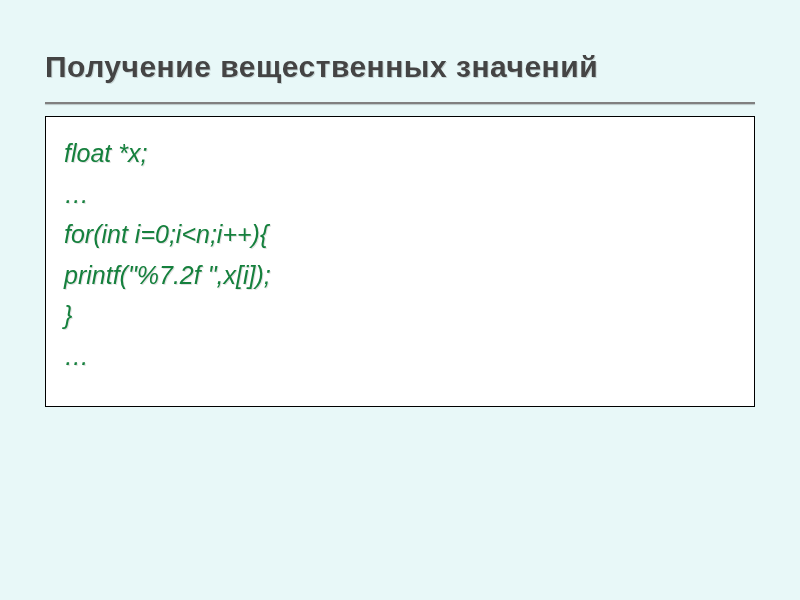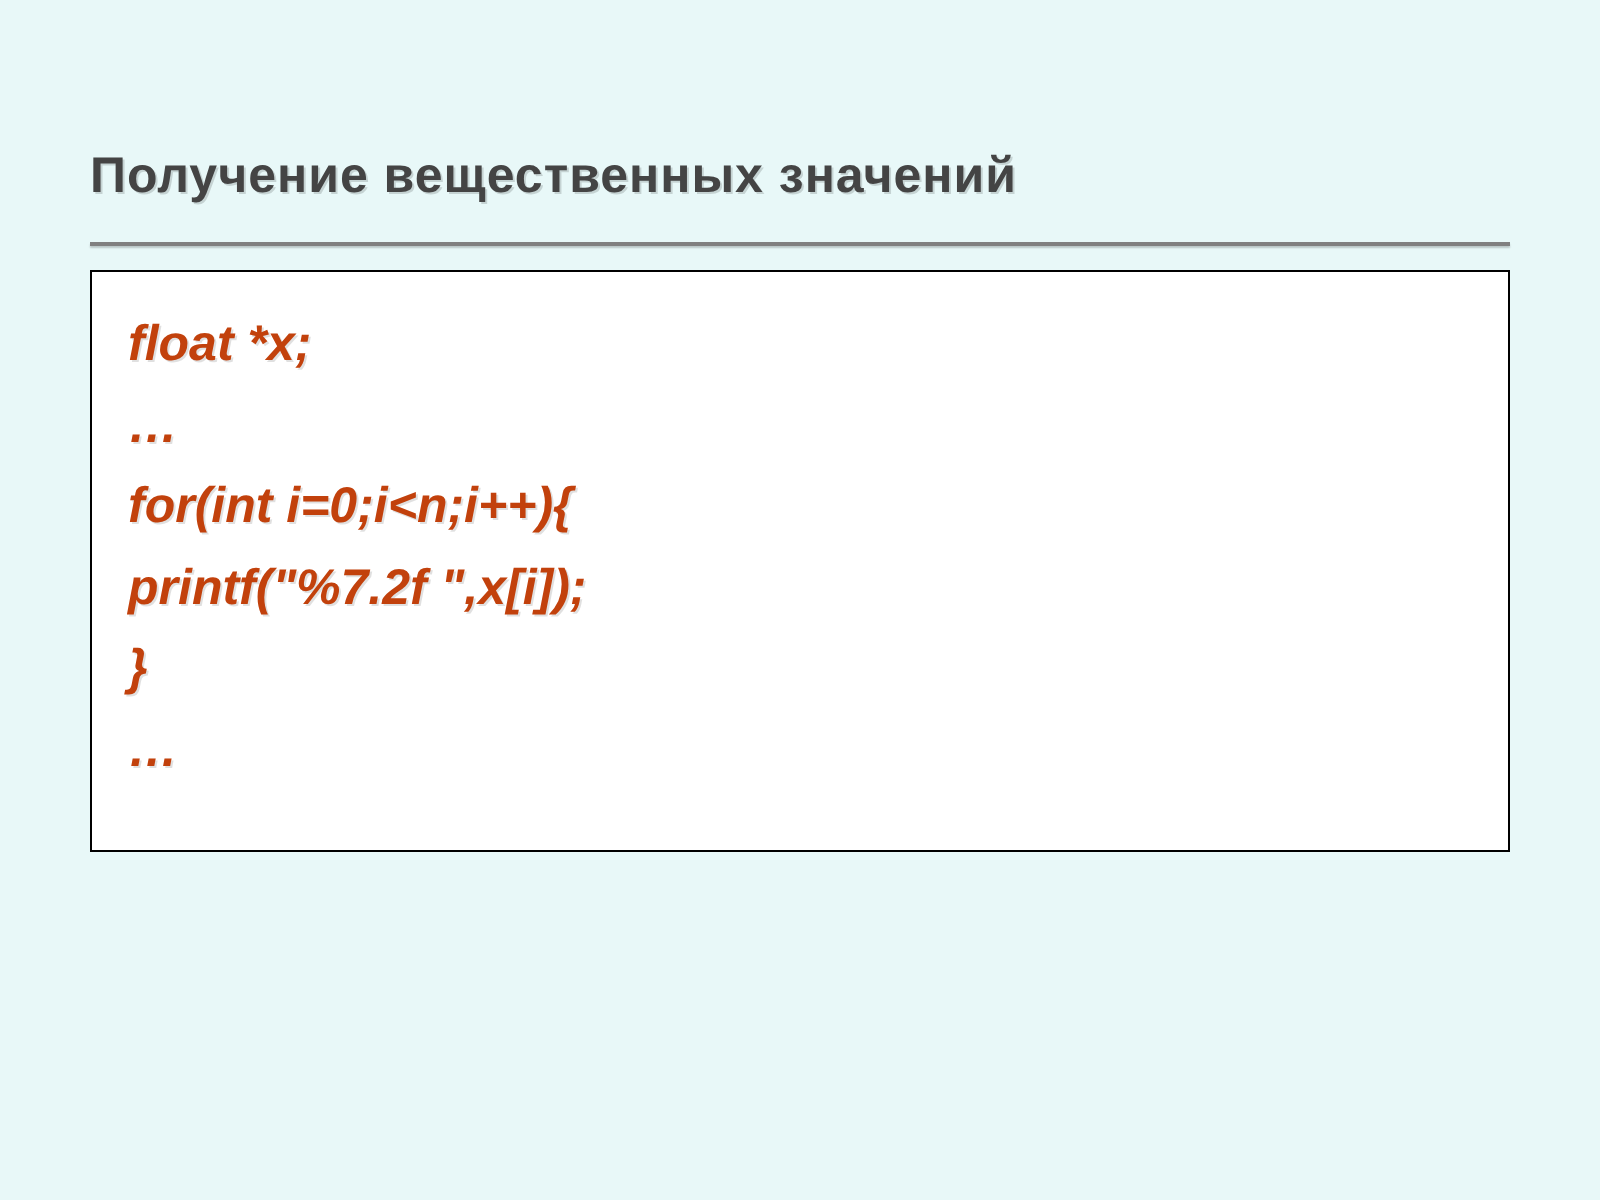--- a/index.html
+++ b/index.html
@@ -9,44 +9,43 @@
     }
     body {
       width: 800px;
       height: 600px;
       background: #e8f8f8;
       font-family: Verdana, Geneva, sans-serif;
       padding: 50px 45px 45px 45px;
       overflow: hidden;
     }
     .slide-title {
-      font-size: 25px;
+      font-size: 30px;
       font-weight: bold;
       color: #444;
       text-shadow: 1px 1px 0 rgba(0,0,0,0.15);
       margin-bottom: 18px;
       letter-spacing: 0.5px;
-      margin-top: 24px;
     }
     .title-underline {
       height: 2px;
       background: #808080;
       margin-bottom: 12px;
       box-shadow: 0 1px 1px rgba(0,0,0,0.2);
     }
     .code-box {
       background: #fff;
       border: 1.5px solid #000;
       padding: 16px 18px 30px 18px;
     }
     .code-line {
       font-size: 25px;
       font-style: italic;
-      font-weight: bold;
-      color: #c2410c;
+      font-weight: normal;
+      color: #15803d;
       line-height: 1.62;
       font-family: Verdana, Geneva, sans-serif;
       text-shadow: 1px 1px 0 rgba(0,0,0,0.12);
       white-space: nowrap;
     }
   </style>
 </head>
 <body>
 
 <div class="slide-title">Получение вещественных значений</div>

